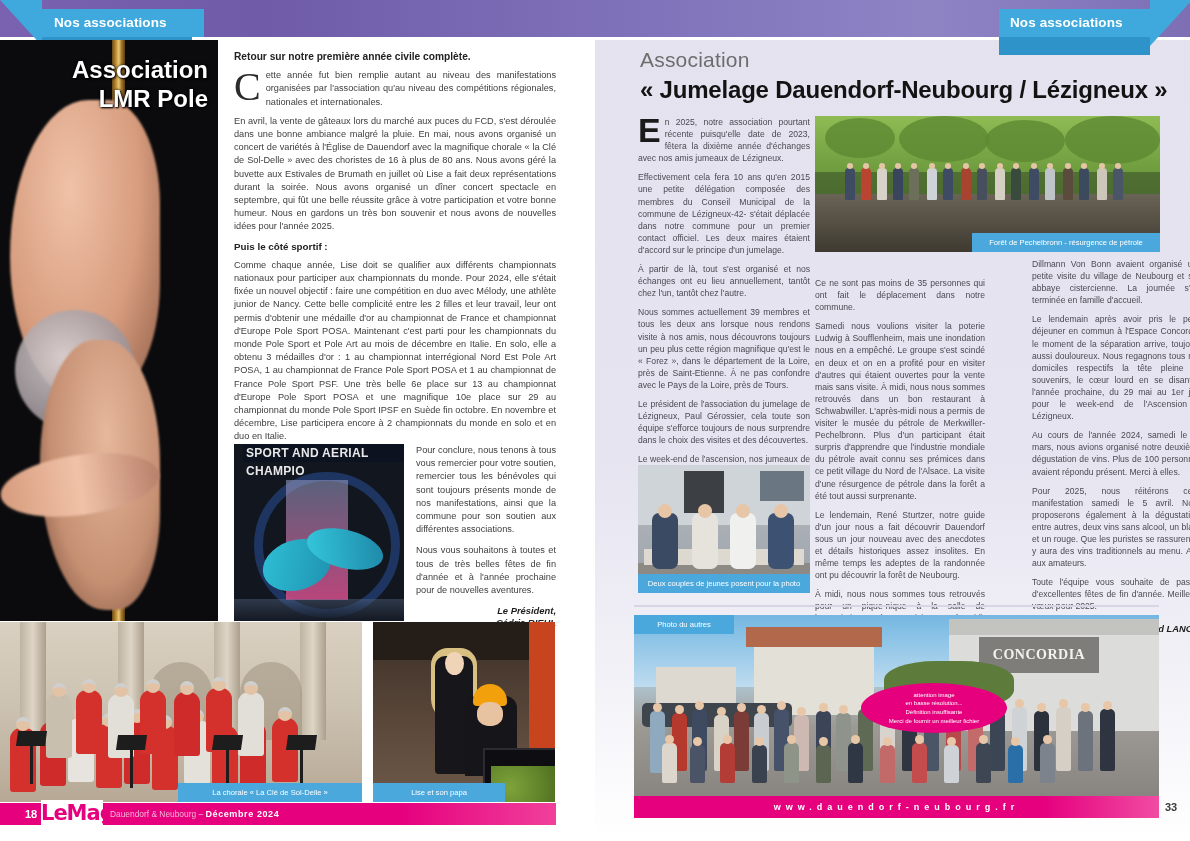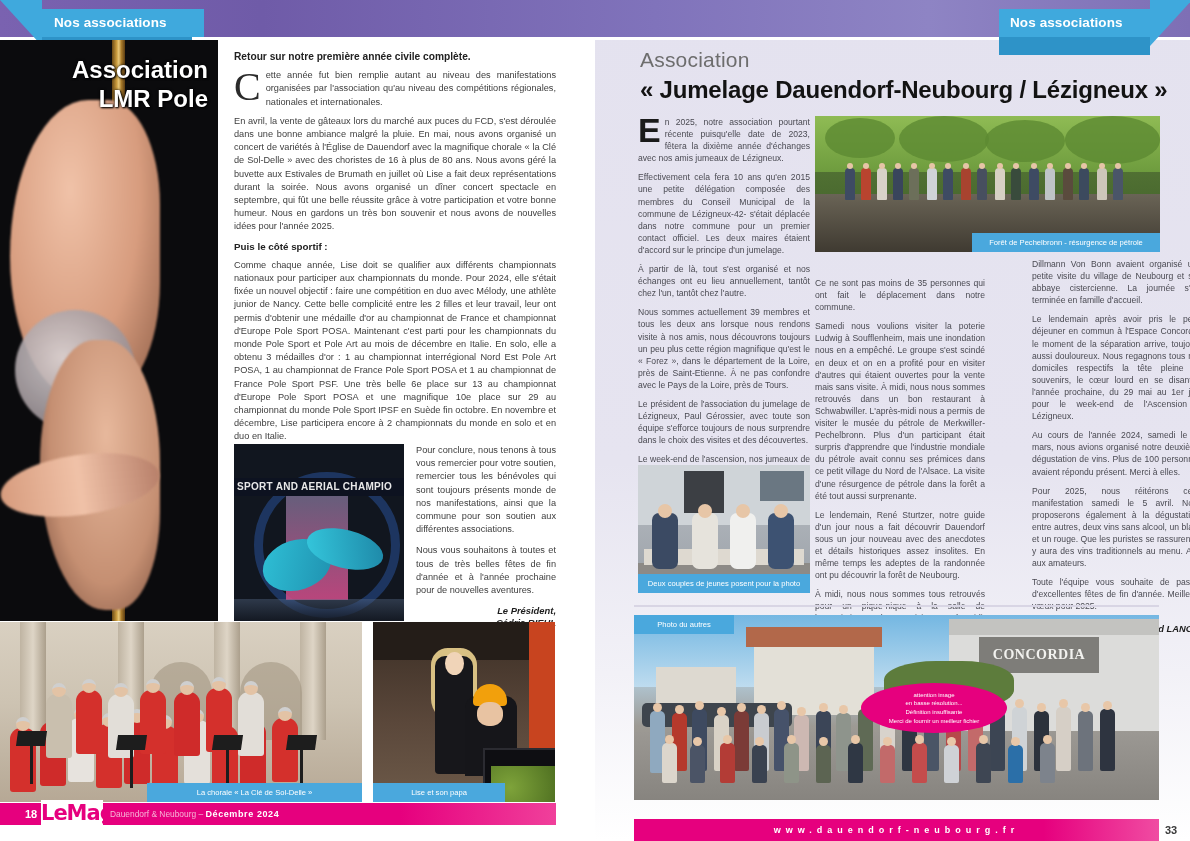--- a/index.html
+++ b/index.html
@@ -56,22 +56,22 @@
   .col-left-text{position:absolute;top:50px;left:234px;width:322px;
      font-size:9.2px;line-height:13.2px;color:#3d3d3d;text-align:justify;}
   .lead{font-weight:bold;font-size:10.2px;color:#222;margin:0 0 4px 0;}
   .subhead{font-weight:bold;font-size:9.8px;color:#222;margin:8px 0 4px 0;}
   .col-left-text p{margin:0 0 6px 0;}
   .dropcap{float:left;font-size:40px;line-height:32px;font-weight:400;color:#2b2b2b;
      padding:2px 5px 0 0;font-family:"Liberation Serif",serif;}
 
   
   .posa-photo{position:absolute;top:444px;left:234px;width:170px;height:177px;overflow:hidden;background:#11161f;}
-  .posa-photo .band{position:absolute;top:0;left:0;width:170px;height:18px;background:#0d1220;
-     color:#e8e8e8;font-size:10px;font-weight:bold;line-height:18px;padding-left:3px;box-sizing:border-box;letter-spacing:.3px;margin-top:34px;}
+  .posa-photo .band{position:absolute;top:0;left:9px;width:170px;height:18px;background:#0d1220;
+     color:#e8e8e8;font-size:12px;font-weight:bold;line-height:18px;padding-left:3px;box-sizing:border-box;letter-spacing:.3px;}
   .posa-photo .ring{position:absolute;left:20px;top:28px;width:128px;height:128px;border-radius:50%;
      border:9px solid rgba(40,80,150,.55);}
   .posa-photo .pink{position:absolute;left:52px;top:36px;width:62px;height:120px;
      background:linear-gradient(to bottom,rgba(150,160,200,.55),rgba(214,78,140,.85));}
   .posa-photo .fig1{position:absolute;left:28px;top:96px;width:70px;height:50px;border-radius:50%;
      background:linear-gradient(120deg,#2fc2d8,#1f8fae);transform:rotate(-18deg);}
   .posa-photo .fig2{position:absolute;left:72px;top:86px;width:78px;height:38px;border-radius:50%;
      background:linear-gradient(70deg,#35c9de,#1d86a6);transform:rotate(14deg);}
   .posa-photo .floor{position:absolute;left:0;bottom:0;width:170px;height:22px;
      background:linear-gradient(to bottom,rgba(90,110,140,.4),rgba(20,25,35,.9));}
@@ -179,21 +179,21 @@
   .gp-cars{position:absolute;left:8px;top:88px;width:150px;height:24px;background:#3e454d;border-radius:5px;}
   .gp-ground{position:absolute;left:0;bottom:0;width:525px;height:68px;background:linear-gradient(to bottom,#9b9893,#87847f);}
   .gpp{position:absolute;width:15px;border-radius:5px 5px 2px 2px;}
   .gpp i{position:absolute;left:3px;top:-8px;width:9px;height:9px;border-radius:50%;background:#e8c7a8;display:block;}
 
   .bubble{position:absolute;left:861px;top:683px;width:146px;height:50px;border-radius:50%;
      background:#e6007e;color:#fff;font-size:6px;line-height:8.6px;text-align:center;
      display:flex;flex-direction:column;justify-content:center;}
 
   
-  .footer-right{position:absolute;bottom:0;left:634px;width:524px;height:22px;}
+  .footer-right{position:absolute;bottom:23px;left:634px;width:524px;height:22px;}
   .footer-right .bar{position:absolute;left:0;top:0;width:525px;height:22px;
      background:linear-gradient(to right,#e6007e 0%,#e6007e 78%,#f04ca2 100%);
      color:#fff;font-size:9px;font-weight:bold;letter-spacing:5px;line-height:22px;text-align:center;}
   .footer-right .pgnum{position:absolute;left:531px;top:0;height:22px;line-height:22px;color:#3a3a3a;font-size:11px;font-weight:bold;}
 
   .rule-r{position:absolute;left:634px;top:605px;width:525px;height:2px;background:#d8d5e4;}
 </style>
 </head>
 <body>
 
@@ -319,21 +319,21 @@
       </div>
     <div class="stand" style="left:130px;top:116px">
         <span class="plate"></span>
       </div>
     <div class="stand" style="left:226px;top:116px">
         <span class="plate"></span>
       </div>
     <div class="stand" style="left:300px;top:116px">
         <span class="plate"></span>
       </div>
-    <div class="caption" style="right:0;width:215px">La chorale « La Clé de Sol-Delle »</div>
+    <div class="caption" style="right:0;width:184px">La chorale « La Clé de Sol-Delle »</div>
   </div>
 
   <div class="photo-lise">
     <div class="hall">
       <div class="ceil"></div>
       <div class="wallred"></div>
       <div class="table"></div>
       <div class="hair"></div>
       <div class="girl"></div>
       <div class="face"></div>
@@ -354,21 +354,21 @@
   </div>
 
   <div class="assoc-kicker">Association</div>
   <div class="assoc-title">« Jumelage Dauendorf-Neubourg / Lézigneux »</div>
 
   <div class="rcol rcol1">
     <p><span class="dropcap-r">E</span><span>n 2025, notre association pourtant récente puisqu'elle date de 2023, fêtera la dixième année d'échanges avec nos amis jumeaux de Lézigneux.</span></p>
     <p>Effectivement cela fera 10 ans qu'en 2015 une petite délégation composée des membres du Conseil Municipal de la commune de Lézigneux-42- s'était déplacée dans notre commune pour un premier contact officiel. Les deux maires étaient d'accord sur le principe d'un jumelage.</p>
     <p>À partir de là, tout s'est organisé et nos échanges ont eu lieu annuellement, tantôt chez l'un, tantôt chez l'autre.</p>
     <p>Nous sommes actuellement 39 membres et tous les deux ans lorsque nous rendons visite à nos amis, nous découvrons toujours un peu plus cette région magnifique qu'est le « Forez », dans le département de la Loire, près de Saint-Etienne. À ne pas confondre avec le Pays de la Loire, près de Tours.</p>
-    <p>Le président de l'association du jumelage de Lézigneux, Paul Gérossier, avec toute son équipe s'efforce toujours de nous surprendre dans le choix des visites et des découvertes.</p>
+    <p>Le président de l'association du jumelage de Lézigneux, Paul Gérossier, cela toute son équipe s'efforce toujours de nous surprendre dans le choix des visites et des découvertes.</p>
     <p>Le week-end de l'ascension, nos jumeaux de Lézigneux nous ont rendu visite.</p>
   </div>
 
   <div class="rcol rcol2">
     <p>Ce ne sont pas moins de 35 personnes qui ont fait le déplacement dans notre commune.</p>
     <p>Samedi nous voulions visiter la poterie Ludwig à Soufflenheim, mais une inondation nous en a empêché. Le groupe s'est scindé en deux et on en a profité pour en visiter d'autres qui étaient ouvertes pour la vente mais sans visite. À midi, nous nous sommes retrouvés dans un bon restaurant à Schwabwiller. L'après-midi nous a permis de visiter le musée du pétrole de Merkwiller-Pechelbronn. Plus d'un participant était surpris d'apprendre que l'industrie mondiale du pétrole avait connu ses prémices dans ce petit village du Nord de l'Alsace. La visite d'une résurgence de pétrole dans la forêt a été tout aussi surprenante.</p>
     <p>Le lendemain, René Sturtzer, notre guide d'un jour nous a fait découvrir Dauendorf sous un jour nouveau avec des anecdotes et détails historiques assez insolites. En même temps les adeptes de la randonnée ont pu découvrir la forêt de Neubourg.</p>
     <p>À midi, nous nous sommes tous retrouvés pour un pique-nique à la salle de l'association Neubourg-Loisirs. L'après-midi, Gaby Lanoix et Hugues</p>
   </div>
 

